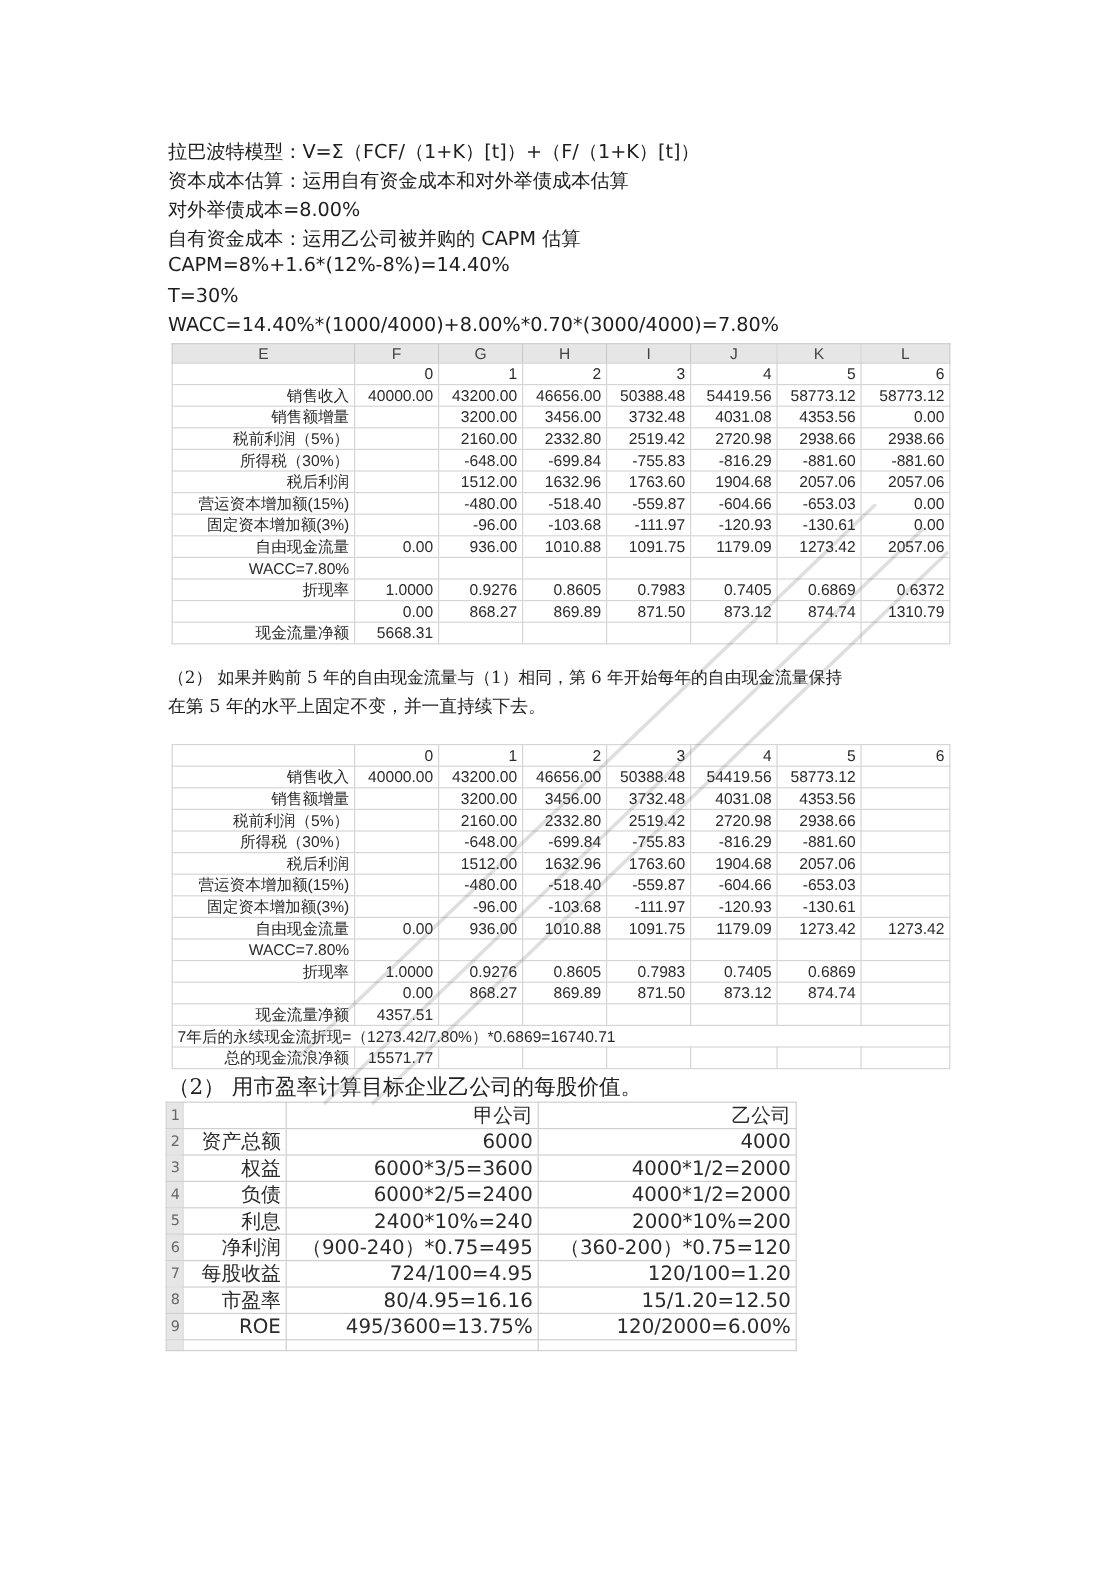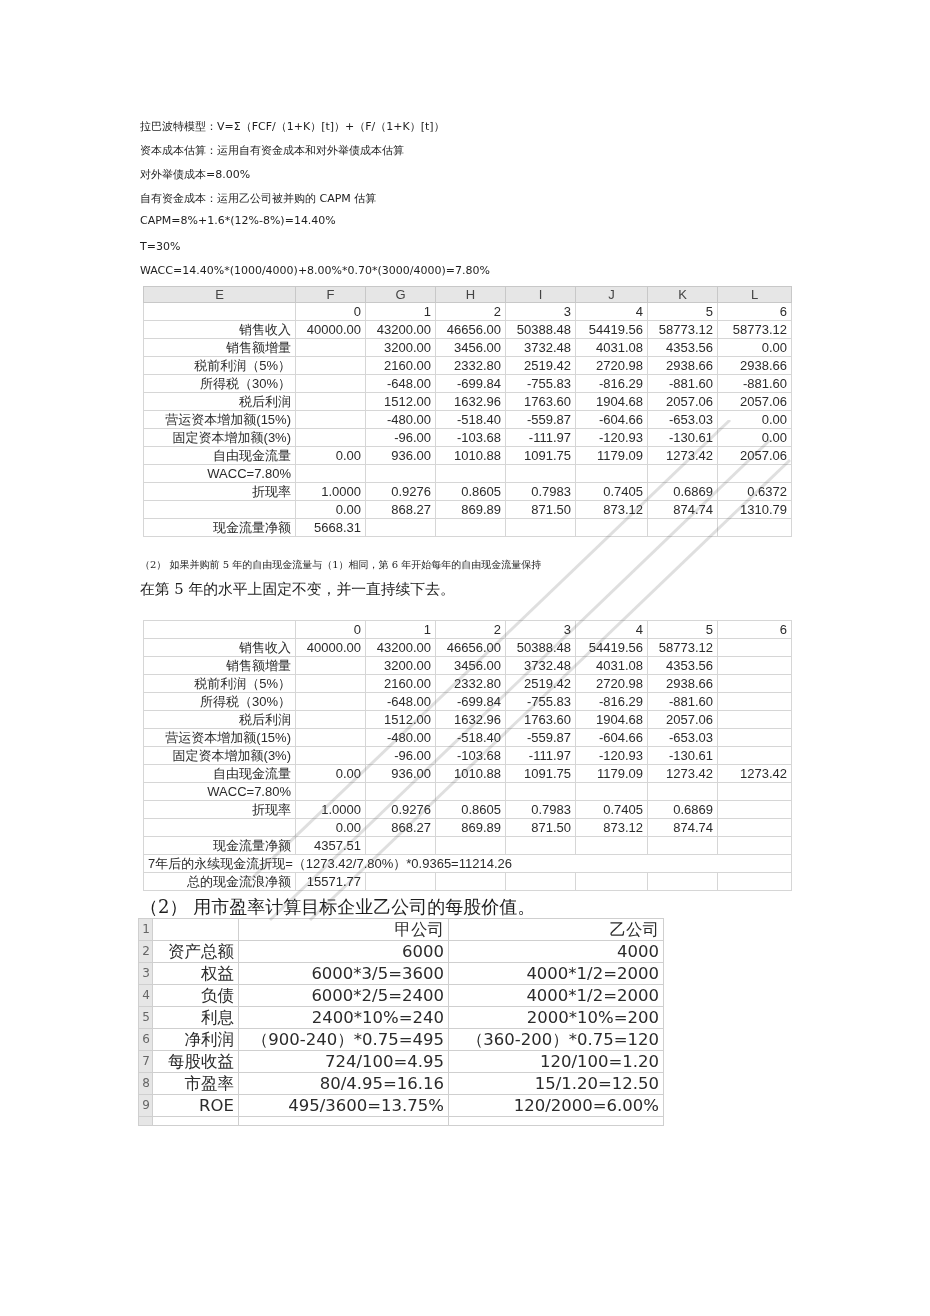--- a/index.html
+++ b/index.html
@@ -1,18 +1,18 @@
 <!DOCTYPE html>
 <html><head>
 <meta charset="utf-8">
 <style>
   html, body { margin: 0; padding: 0; background: #ffffff; }
   body { width: 930px; height: 1316px; position: relative; overflow: hidden;
          font-family: "DejaVu Sans", "Liberation Sans", sans-serif; color: #222; }
-  .para { position: absolute; left: 140px; font-size: 11px; line-height: 18px; white-space: nowrap; color: #1e1e1e; }
+  .para { position: absolute; left: 140px; font-size: 16px; line-height: 18px; white-space: nowrap; color: #1e1e1e; }
   .para.serif { font-family: "DejaVu Serif", "Liberation Serif", serif; font-size: 14.5px; }
 
   .sheet { position: absolute; border-collapse: collapse; font-family: "Liberation Sans", "DejaVu Sans", sans-serif; font-size: 13px; color: #2b2b2b; }
   .sheet td, .sheet th { border: 1px solid #d6d6d6; padding: 0 4px; height: 17px; line-height: 17px; white-space: nowrap; overflow: hidden; }
   .sheet th { background: #e6e6e6; font-weight: normal; text-align: center; color: #444; border-color: #c8c8c8; height: 15px; line-height: 15px; }
   .sheet td.num { text-align: right; }
   .sheet td.lbl { text-align: right; }
   .sheet td.span { text-align: left; overflow: visible; }
 
   #t1 { left: 143px; top: 286px; width: 648px; table-layout: fixed; }
@@ -184,21 +184,21 @@
         <td class="num"></td>
         <td class="num"></td>
         <td class="num"></td>
         <td class="num"></td>
         <td class="num"></td>
         <td class="num"></td>
       </tr>
     </tbody>
 </table>
 
-<div class="para serif" style="top:556px; font-size:10px;">（2） 如果并购前 5 年的自由现金流量与（1）相同，第 6 年开始每年的自由现金流量保持</div>
+<div class="para serif" style="top:556px; font-size:14px;">（2） 如果并购前 5 年的自由现金流量与（1）相同，第 6 年开始每年的自由现金流量保持</div>
 <div class="para serif" style="top:580px; font-size:14.8px;">在第 5 年的水平上固定不变，并一直持续下去。</div>
 
 <table class="sheet" id="t2">
   <colgroup>
       <col style="width:152px">
       <col style="width:70px">
       <col style="width:70px">
       <col style="width:70px">
       <col style="width:70px">
       <col style="width:72px">
@@ -334,21 +334,21 @@
         <td class="num"></td>
         <td class="num"></td>
         <td class="num"></td>
         <td class="num"></td>
         <td class="num"></td>
         <td class="num"></td>
       </tr>
     </tbody>
   <tbody>
       <tr>
-    <td class="span" colspan="8">7年后的永续现金流折现=（1273.42/7.80%）*0.9365=11214.26</td>
+    <td class="span" colspan="8">7年后的永续现金流折现=（1273.42/7.80%）*0.6869=16740.71</td>
   </tr>
   <tr>
     <td class="lbl">总的现金流浪净额</td>
     <td class="num">15571.77</td>
     <td></td>
         <td></td>
         <td></td>
         <td></td>
         <td></td>
         <td></td>

